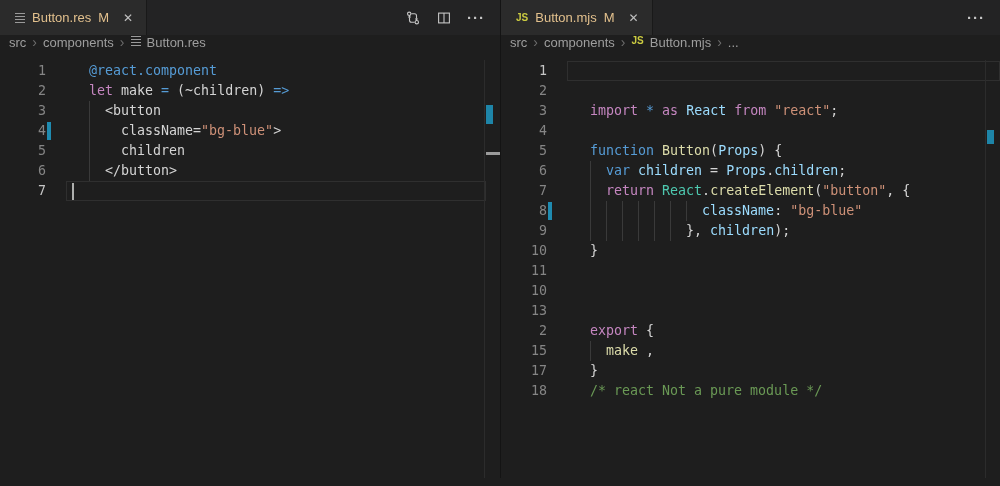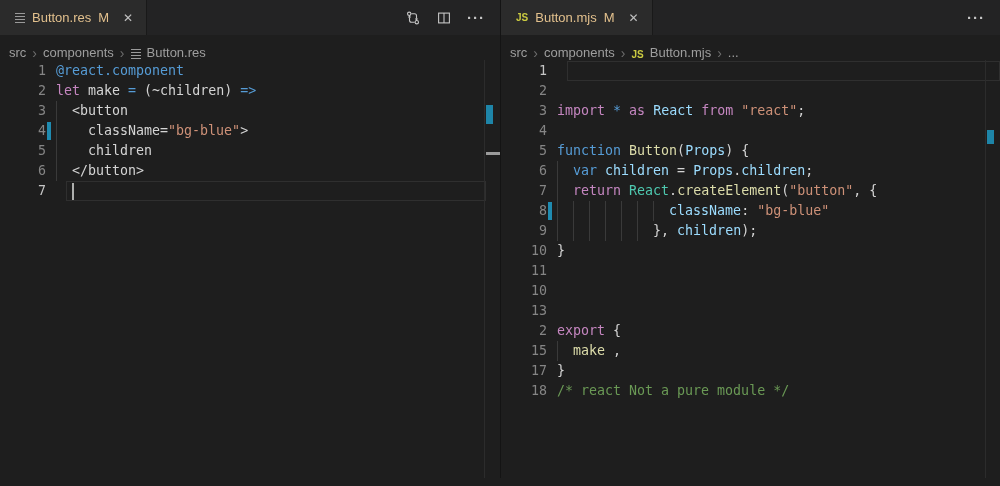--- a/index.html
+++ b/index.html
@@ -14,32 +14,32 @@
   .pane{position:absolute;top:0;height:478px;overflow:hidden;background:var(--editor-bg)}
   #pane0{left:0;width:500px}
   #pane1{left:500px;width:500px;border-left:1px solid #141414}
   .tabbar{height:35px;background:var(--tabbar-bg);display:flex;align-items:stretch}
   .tab{display:flex;align-items:center;gap:7px;padding:0 10px 0 15px;background:var(--tab-bg);border-right:1px solid #191919;cursor:pointer}
   .tab-label,.tab-mod{color:var(--mod);font-size:13px;white-space:nowrap}
   .tab-close{color:#c0c0c0;font-size:12px;margin-left:4px;padding:1px 3px;line-height:1}
   .tab-actions{margin-left:auto;display:flex;align-items:center;gap:15px;padding-right:15px}
   .act-icon{width:16px;height:16px;display:inline-flex;align-items:center;justify-content:center;color:#c5c5c5;cursor:pointer}
   .more-dots{color:#c5c5c5;font-size:15px;font-weight:bold;letter-spacing:1px;cursor:pointer;line-height:16px}
-  .breadcrumb{height:25px;display:flex;align-items:flex-end;gap:6px;padding-left:9px;font-size:13px;color:#9e9e9e;background:var(--editor-bg);white-space:nowrap}
+  .breadcrumb{height:25px;display:flex;align-items:flex-start;gap:6px;padding-left:9px;font-size:13px;color:#9e9e9e;background:var(--editor-bg);white-space:nowrap}
   .bc-item{cursor:pointer}
   .bc-sep{color:#6d6d6d;font-size:14px;line-height:1}
   .lines-icon{display:inline-flex;flex-direction:column;justify-content:center;gap:2px;width:10px;height:12px;flex:none}
   .lines-icon i{height:1px;background:#9a9a9a;display:block}
   .js-icon{color:var(--js);font-weight:bold;font-size:10px;flex:none}
   .editor{position:absolute;top:60px;left:0;right:0;bottom:0}
   .code{position:absolute;top:1px;left:0;right:0;font:13.3px/20px "DejaVu Sans Mono",monospace}
   .cl{display:flex;height:20px}
   .ln{width:46px;text-align:right;color:#858585;flex:none;user-select:none}
   .cl.active .ln{color:#c6c6c6}
-  .lc{position:relative;white-space:pre;margin-left:10px;flex:1}
+  .lc{position:relative;white-space:pre;margin-left:43px;flex:1}
   .g{position:absolute;top:0;bottom:0;width:1px;background:#3a3a3a}
   .tk-kwm{color:var(--tk-kwm)} .tk-kwb{color:var(--tk-kwb)} .tk-var{color:var(--tk-var)}
   .tk-fn{color:var(--tk-fn)} .tk-cls{color:var(--tk-cls)} .tk-str{color:var(--tk-str)}
   .tk-com{color:var(--tk-com)} .tk-def{color:var(--tk-def)}
   .linehl{position:absolute;left:66px;height:20px;border:1px solid #2f2f2f;pointer-events:none}
   #pane0 .linehl{right:14px} #pane1 .linehl{right:0}
   .gmark{position:absolute;left:47px;width:4px;height:18px;background:var(--gutter-mod)}
   .cursor{position:absolute;width:2px;height:17px;background:#aeafad}
   .ruler-border{position:absolute;top:60px;bottom:0;left:484px;width:1px;background:#2c2c2c}
   .ov-mod{position:absolute;left:486px;width:7px;background:rgba(31,139,176,.95)}

